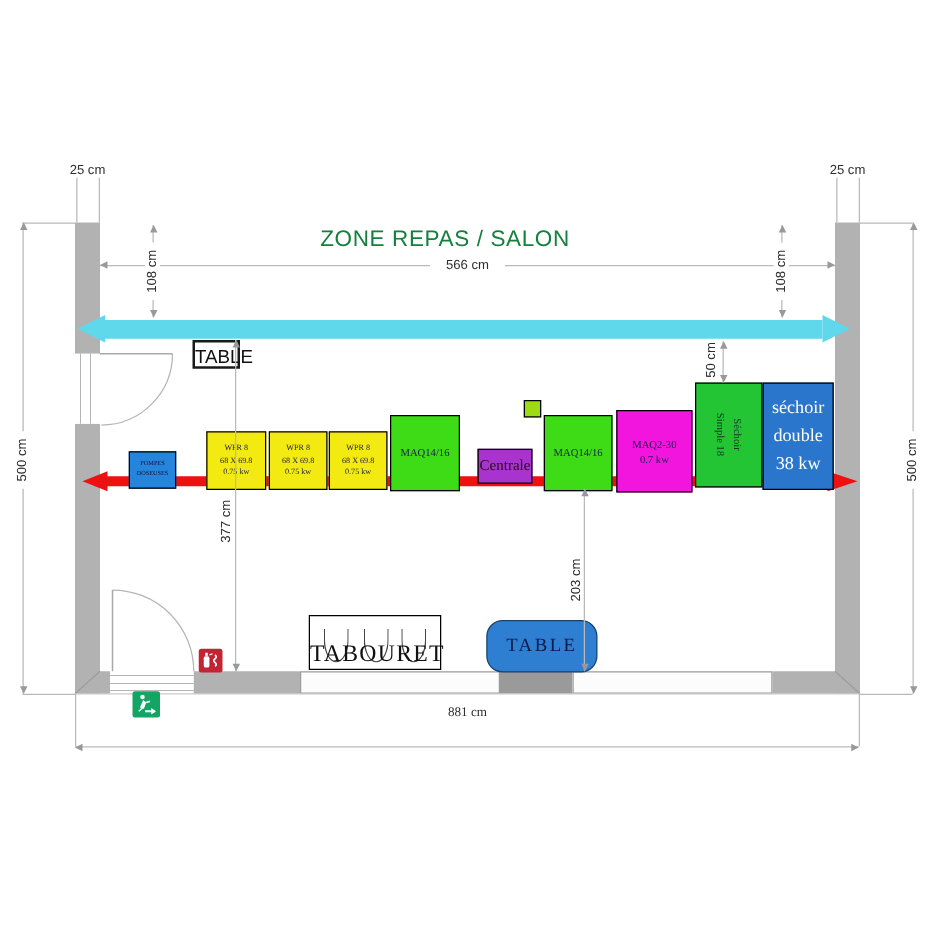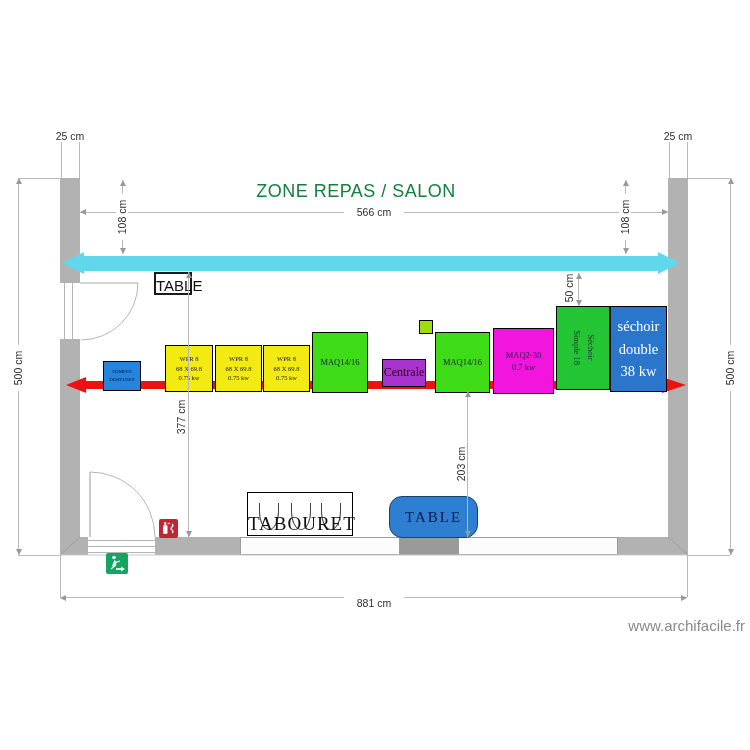--- a/index.html
+++ b/index.html
@@ -157,42 +157,41 @@
       <circle cx="8" cy="4.5" r="1.8" fill="#fff"></circle>
       <path d="M6,13 L8.5,7 L11,9 L9,14 Z" fill="#fff"></path>
       <path d="M5,16 L9.5,12" stroke="#fff" stroke-width="1.2"></path>
       <path d="M11,9 L14,8" stroke="#fff" stroke-width="1.2"></path>
       <path d="M10,16 L18,16" stroke="#fff" stroke-width="1.6"></path>
       <path d="M15,13.4 L18.8,16 L15,18.6 Z" fill="#fff"></path>
     </svg>
   </div>
 
   <div class="abs lbl" style="left:256px;top:181px;width:200px;text-align:center;font-size:18px;color:#15803d;letter-spacing:0.5px;">ZONE REPAS / SALON</div>
-  <div class="abs lbl" style="left:600px;top:617px;width:145px;text-align:right;font-size:15px;color:#8a8a8a;">www.archifacile.fr</div>
 
   <div class="dl" style="left:18px;top:178px;width:1px;height:377px;"></div>
   <div class="dl" style="left:18px;top:178px;width:42px;height:1px;"></div>
   <div class="dl" style="left:18px;top:555px;width:42px;height:1px;"></div>
   <div class="arr a-up" style="left:16px;top:178px;"></div>
   <div class="arr a-dn" style="left:16px;top:549px;"></div>
   <div class="dlab rot" style="left:-5px;top:362px;width:46px;">500 cm</div>
 
   <div class="dl" style="left:730px;top:178px;width:1px;height:377px;"></div>
   <div class="dl" style="left:688px;top:178px;width:42px;height:1px;"></div>
   <div class="dl" style="left:688px;top:555px;width:42px;height:1px;"></div>
   <div class="arr a-up" style="left:728px;top:178px;"></div>
   <div class="arr a-dn" style="left:728px;top:549px;"></div>
   <div class="dlab rot" style="left:707px;top:362px;width:46px;">500 cm</div>
 
   <div class="dl" style="left:60px;top:597px;width:627px;height:1px;"></div>
   <div class="dl" style="left:60px;top:555px;width:1px;height:42px;"></div>
   <div class="dl" style="left:687px;top:555px;width:1px;height:42px;"></div>
   <div class="arr a-lf" style="left:60px;top:595px;"></div>
   <div class="arr a-rt" style="left:681px;top:595px;"></div>
-  <div class="dlab" style="left:344px;top:597px;width:60px;">881 cm</div>
+  <div class="dlab" style="left:344px;top:565px;width:60px;font-family:Liberation Serif, serif;">881 cm</div>
 
   <div class="dl" style="left:80px;top:212px;width:588px;height:1px;"></div>
   <div class="arr a-lf" style="left:80px;top:209px;"></div>
   <div class="arr a-rt" style="left:662px;top:209px;"></div>
   <div class="dlab" style="left:344px;top:206px;width:60px;">566 cm</div>
 
   <div class="dl" style="left:61px;top:142px;width:1px;height:36px;"></div>
   <div class="dl" style="left:79px;top:142px;width:1px;height:36px;"></div>
   <div class="dlab" style="left:48px;top:130px;width:44px;">25 cm</div>
 

